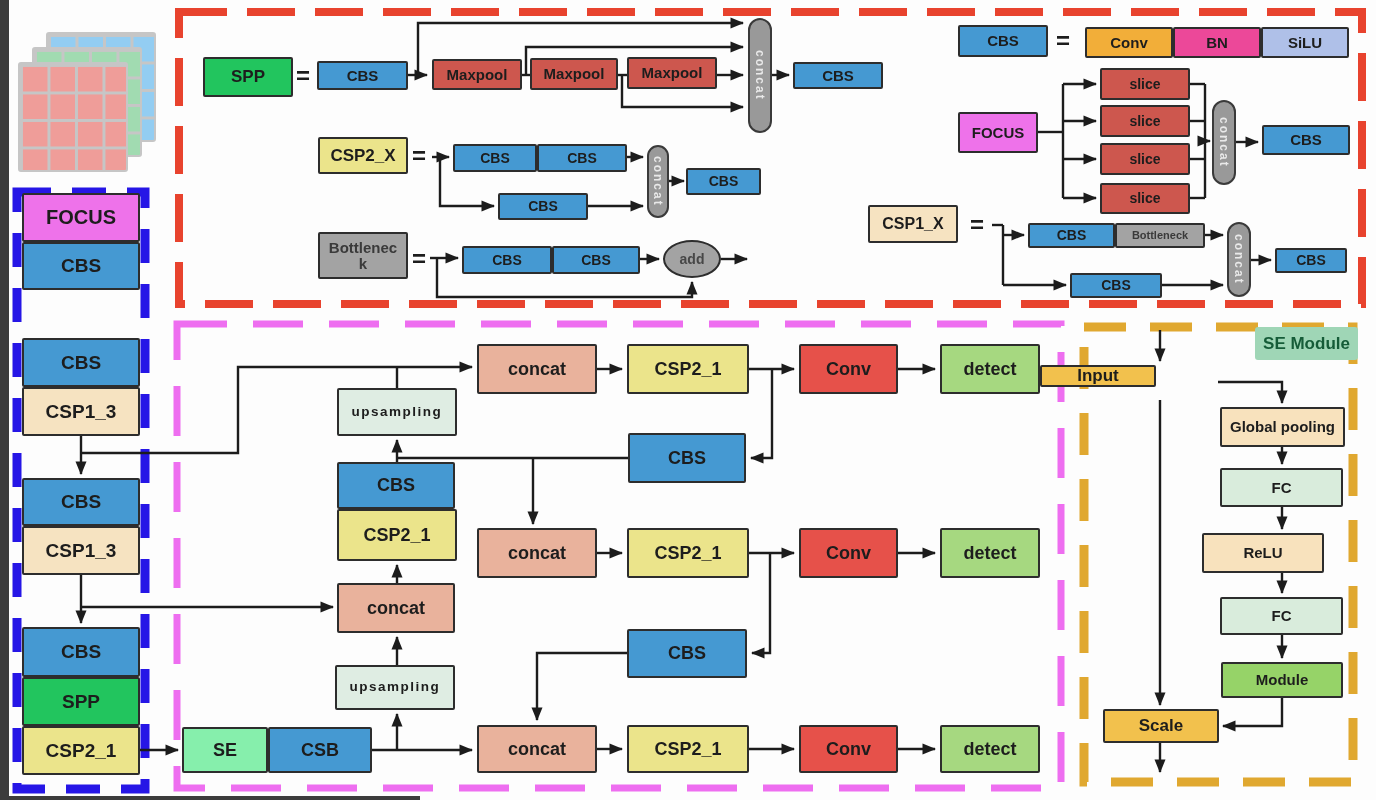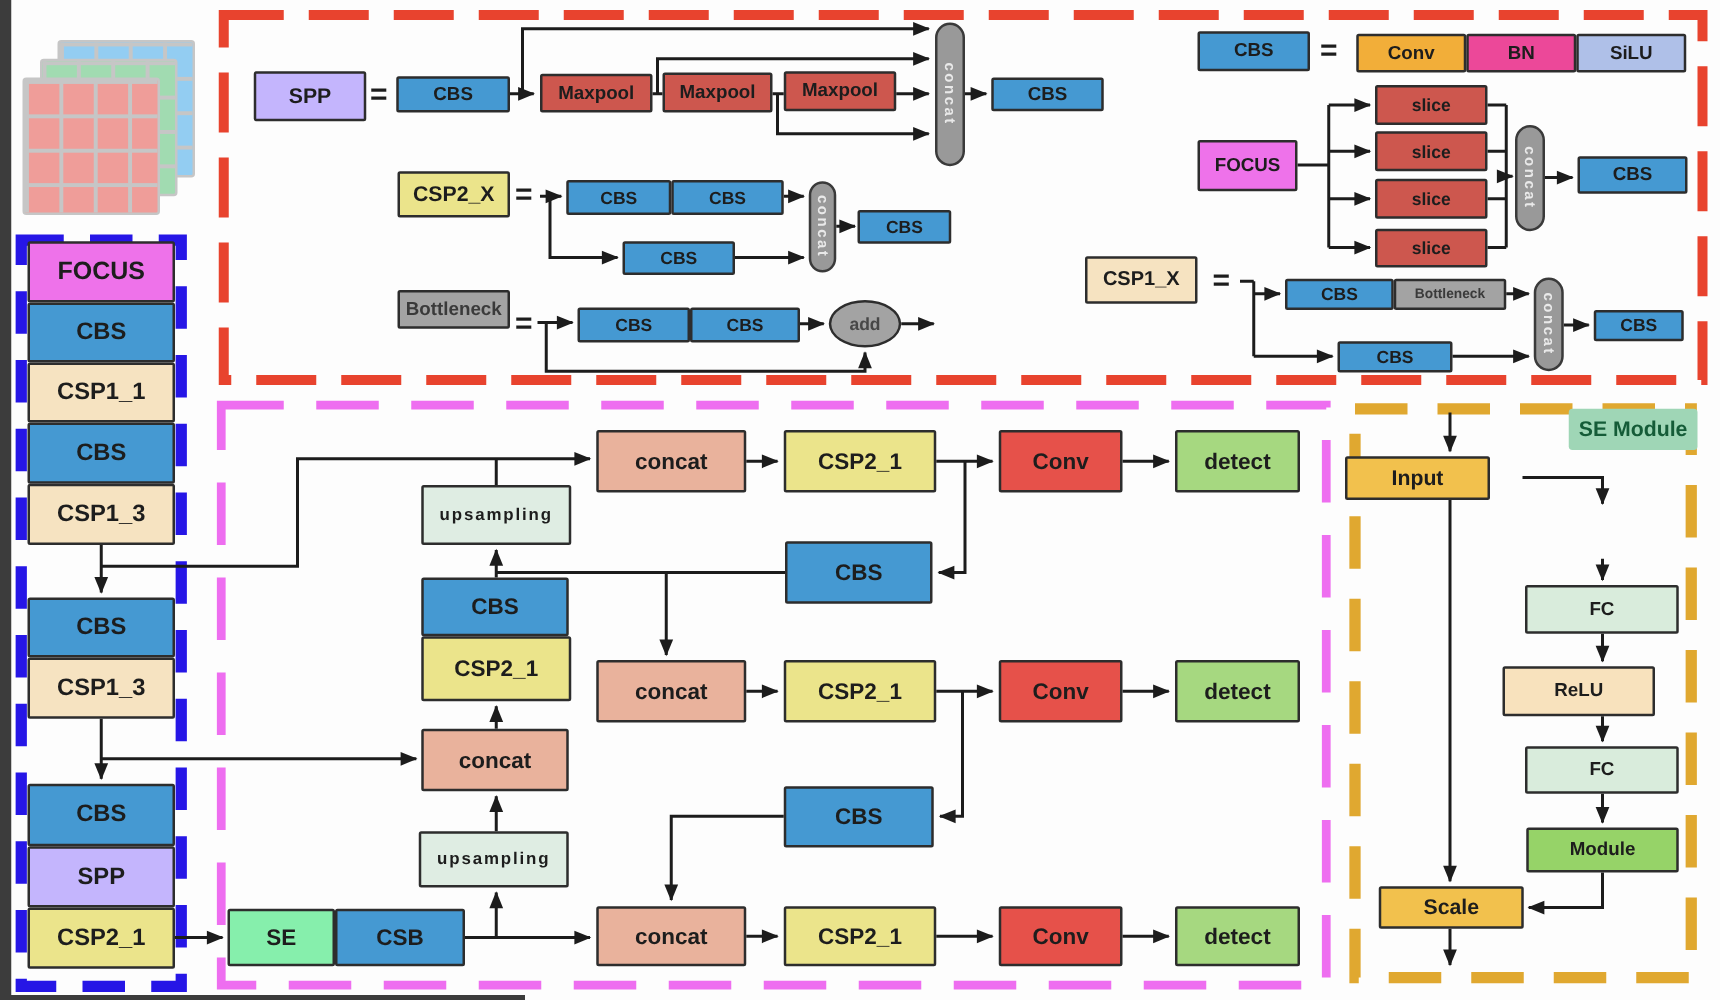--- a/index.html
+++ b/index.html
@@ -13,21 +13,21 @@
   .capsule{position:absolute;z-index:2;box-sizing:border-box;border:2px solid #3a3a3a;border-radius:12px;
        background:#999999;color:#e9e9e9;display:flex;align-items:center;justify-content:center;
        writing-mode:vertical-rl;font-size:12px;letter-spacing:2px;}
   .eq{position:absolute;z-index:2;font-size:24px;}
   .ellipse{border-radius:50%;color:#474747;}
   .grid{position:absolute;box-sizing:border-box;border:2px solid #c6c6c6;
         background-image:linear-gradient(#c6c6c6 3px,transparent 3px),linear-gradient(90deg,#c6c6c6 3px,transparent 3px);
         background-size:27.5px 27.5px;width:110px;height:110px;border-radius:3px;}
   
   .c-blue{background:#4599d2}.c-magenta{background:#ee72ea}.c-cream{background:#f6e3c1}
-  .c-khaki{background:#ebe48b}.c-gold{background:#c4b5fd}.c-red{background:#cd574e}
+  .c-khaki{background:#ebe48b}.c-gold{background:#22c55e}.c-red{background:#cd574e}
   .c-gray{background:#a3a3a3;color:#3a3a3a}.c-orange{background:#f2ae39}.c-olive{background:#ec4899}
   .c-peri{background:#afc0e8}.c-teal{background:#a3a3a3}.c-salmon{background:#e9b29c}
   .c-convred{background:#e6514a}.c-green{background:#a6d880}.c-mint{background:#dfede3}
   .c-segreen{background:#86efac}.c-iogold{background:#f2c14d}.c-peach{background:#f8e2bd}
   .c-fcmint{background:#d9ecdc}.c-sig{background:#96d368}
   .c-selabel{background:#9fd6b6;color:#155c38;border:none;border-radius:3px;}
   .f20{font-size:20px}.f19{font-size:19px}.f18{font-size:18px}.f17{font-size:17px}
   .f15{font-size:15px}.f14{font-size:14px}.f11{font-size:11px}
   .ups{font-size:13.5px;letter-spacing:1.5px}
 </style>
@@ -130,21 +130,20 @@
     <polyline class="w" points="1282,507 1282,529" marker-end="url(#ah)"></polyline>
     <polyline class="w" points="1282,573 1282,593" marker-end="url(#ah)"></polyline>
     <polyline class="w" points="1282,635 1282,658" marker-end="url(#ah)"></polyline>
     <polyline class="w" points="1282,698 1282,726 1223,726" marker-end="url(#ah)"></polyline>
     <polyline class="w" points="1160,400 1160,705" marker-end="url(#ah)"></polyline>
     <polyline class="w" points="1160,743 1160,772" marker-end="url(#ah)"></polyline>
   </svg>
 
   <div class="box c-magenta f20" style="left:22px;top:193px;width:118px;height:49px">FOCUS</div>
   <div class="box c-blue f19" style="left:22px;top:242px;width:118px;height:48px">CBS</div>
-  <div class="box c-cream f19" style="left:22px;top:290px;width:118px;height:48px">CSP1_1</div>
   <div class="box c-blue f19" style="left:22px;top:338px;width:118px;height:49px">CBS</div>
   <div class="box c-cream f19" style="left:22px;top:387px;width:118px;height:49px">CSP1_3</div>
   <div class="box c-blue f19" style="left:22px;top:478px;width:118px;height:48px">CBS</div>
   <div class="box c-cream f19" style="left:22px;top:526px;width:118px;height:49px">CSP1_3</div>
   <div class="box c-blue f19" style="left:22px;top:627px;width:118px;height:50px">CBS</div>
   <div class="box c-gold f19" style="left:22px;top:677px;width:118px;height:49px">SPP</div>
   <div class="box c-khaki f19" style="left:22px;top:726px;width:118px;height:49px">CSP2_1</div>
 
   <div class="box c-segreen f18" style="left:182px;top:727px;width:86px;height:46px">SE</div>
   <div class="box c-blue f18" style="left:268px;top:727px;width:104px;height:46px">CSB</div>
@@ -184,21 +183,21 @@
   <div class="box c-blue f15" style="left:793px;top:62px;width:90px;height:27px">CBS</div>
 
   <div class="box c-khaki f17" style="left:318px;top:137px;width:90px;height:37px">CSP2_X</div>
   <div class="eq" style="left:412px;top:142px">=</div>
   <div class="box c-blue f14" style="left:453px;top:144px;width:84px;height:28px">CBS</div>
   <div class="box c-blue f14" style="left:537px;top:144px;width:90px;height:28px">CBS</div>
   <div class="box c-blue f14" style="left:498px;top:193px;width:90px;height:27px">CBS</div>
   <div class="capsule" style="left:647px;top:145px;width:22px;height:73px">concat</div>
   <div class="box c-blue f14" style="left:686px;top:168px;width:75px;height:27px">CBS</div>
 
-  <div class="box c-gray f15" style="left:318px;top:232px;width:90px;height:31px;flex-direction:row">
+  <div class="box c-gray f15" style="left:318px;top:232px;width:90px;height:47px;flex-direction:column">
     <span>Bottlenec</span>
     <span>k</span>
   </div>
   <div class="eq" style="left:412px;top:245px">=</div>
   <div class="box c-blue f14" style="left:462px;top:246px;width:90px;height:28px">CBS</div>
   <div class="box c-blue f14" style="left:552px;top:246px;width:88px;height:28px">CBS</div>
   <div class="box c-teal ellipse f14" style="left:663px;top:240px;width:58px;height:38px">add</div>
 
   <div class="box c-blue f15" style="left:958px;top:25px;width:90px;height:32px">CBS</div>
   <div class="eq" style="left:1056px;top:27px">=</div>
@@ -216,20 +215,21 @@
 
   <div class="box c-cream f16" style="left:868px;top:205px;width:90px;height:38px;font-size:16px">CSP1_X</div>
   <div class="eq" style="left:970px;top:211px">=</div>
   <div class="box c-blue f14" style="left:1028px;top:223px;width:87px;height:25px">CBS</div>
   <div class="box c-gray f11" style="left:1115px;top:223px;width:90px;height:25px">Bottleneck</div>
   <div class="box c-blue f14" style="left:1070px;top:273px;width:92px;height:25px">CBS</div>
   <div class="capsule" style="left:1227px;top:222px;width:24px;height:75px">concat</div>
   <div class="box c-blue f14" style="left:1275px;top:248px;width:72px;height:25px">CBS</div>
 
   <div class="box c-selabel f17" style="left:1255px;top:327px;width:103px;height:33px">SE Module</div>
-  <div class="box c-iogold f17" style="left:1076px;top:365px;width:116px;height:35px">Input</div>
+  <div class="box c-iogold f17" style="left:1040px;top:365px;width:116px;height:22px">Input</div>
+  <div class="box c-peach f15" style="left:1220px;top:407px;width:125px;height:40px">Global pooling</div>
   <div class="box c-fcmint f15" style="left:1220px;top:468px;width:123px;height:39px">FC</div>
   <div class="box c-peach f15" style="left:1202px;top:533px;width:122px;height:40px">ReLU</div>
   <div class="box c-fcmint f15" style="left:1220px;top:597px;width:123px;height:38px">FC</div>
   <div class="box c-sig f15" style="left:1221px;top:662px;width:122px;height:36px">Module</div>
   <div class="box c-iogold f17" style="left:1103px;top:709px;width:116px;height:34px">Scale</div>
 
 </div>
 
 </body></html>

